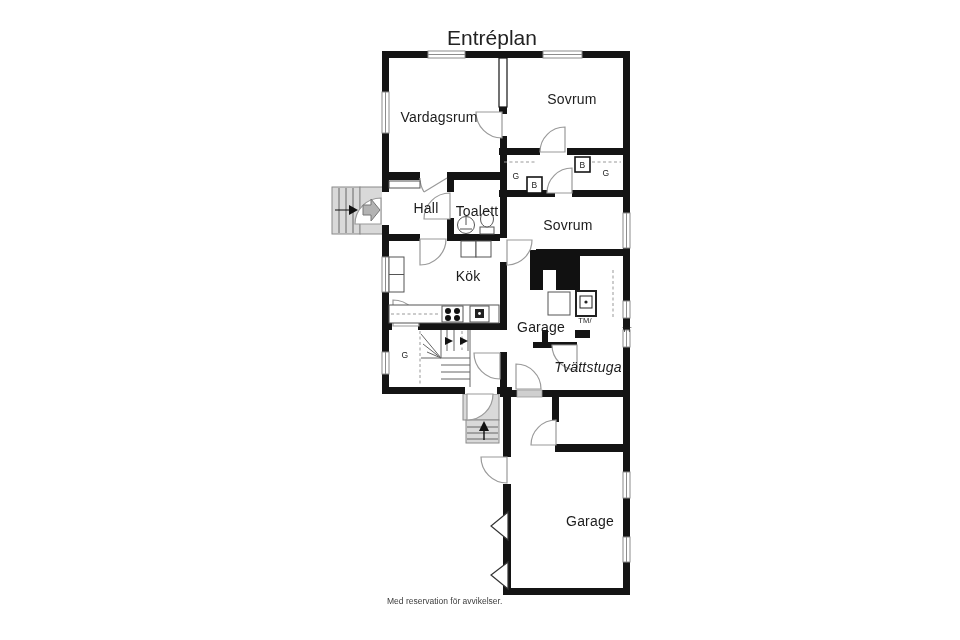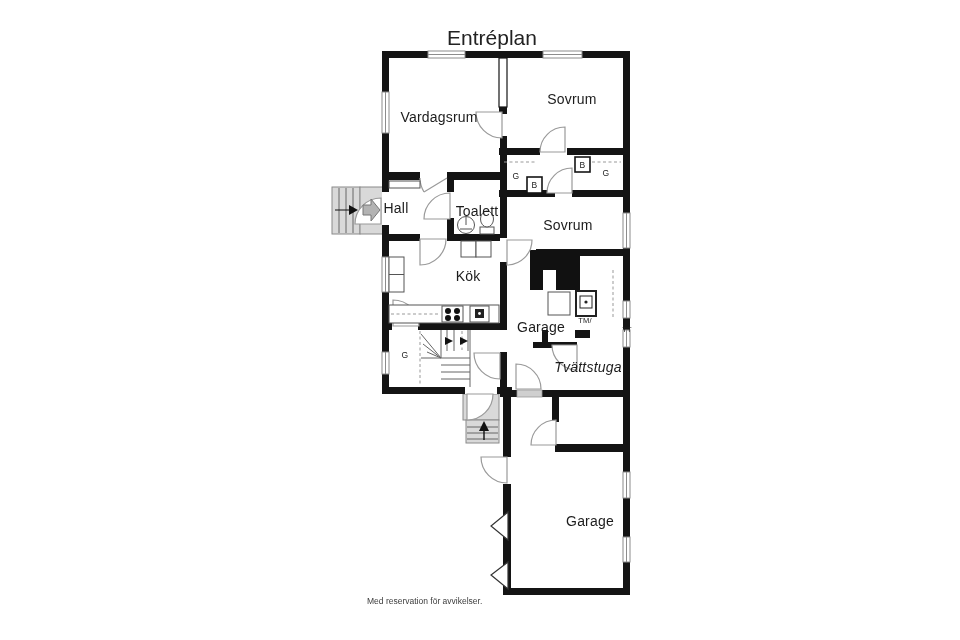--- a/index.html
+++ b/index.html
@@ -4,21 +4,21 @@
 <style>
   html,body{margin:0;padding:0;background:#fff;}
   .canvas{position:relative;width:960px;height:640px;background:#fff;overflow:hidden;
           font-family:"Liberation Sans", sans-serif;}
   svg{position:absolute;left:0;top:0;}
   .lbl{position:absolute;transform:translate(-50%,-50%);font-size:14px;color:#1c1c1c;
        white-space:nowrap;letter-spacing:.2px;}
   .lbl.small{font-size:8.5px;}
   .lbl.tiny{font-size:7.5px;line-height:8px;text-align:right;}
   .title{position:absolute;transform:translate(-50%,-50%);font-size:21px;color:#222;}
-  .caption{position:absolute;font-size:8.5px;color:#3c3c3c;}
+  .caption{position:absolute;font-size:8.5px;color:#3c3c3c;margin-left:20px;}
   .wall{fill:var(--wall,#141414);}
   .gap{fill:#fff;}
   .win{fill:#fff;stroke:#8c8c8c;stroke-width:1;}
   .winline{stroke:#8c8c8c;stroke-width:1;fill:none;}
   .arc{fill:#fff;stroke:var(--door_arc,#9a9a9a);stroke-width:1.2;}
   .leaf{stroke:var(--door_arc,#9a9a9a);stroke-width:1.2;fill:none;}
   .gray{fill:var(--exterior_step,#d9d9d9);stroke:#8a8a8a;stroke-width:1;}
   .fix{fill:#fff;stroke:#555;stroke-width:1;}
   .tread{stroke:#666;stroke-width:1;fill:none;}
   .dash{stroke:#999;stroke-width:1;fill:none;stroke-dasharray:3 2.5;}
@@ -227,21 +227,21 @@
 
   <g>
     <polygon class="chev" points="508,512 491,526 508,540"></polygon>
     <polygon class="chev" points="508,562 491,575 508,589"></polygon>
   </g>
 </svg>
 
 <span class="title" style="left:492px;top:38px;">Entréplan</span>
 <span class="lbl" style="left:439px;top:117px;">Vardagsrum</span>
 <span class="lbl" style="left:572px;top:99px;">Sovrum</span>
-<span class="lbl" style="left:396px;top:208px;">Hall</span>
+<span class="lbl" style="left:426px;top:208px;">Hall</span>
 <span class="lbl" style="left:477px;top:211px;">Toalett</span>
 <span class="lbl" style="left:568px;top:225px;">Sovrum</span>
 <span class="lbl" style="left:450px;top:276px;padding-left:36px;">Kök</span>
 <span class="lbl" style="left:541px;top:327px;">Garage</span>
 <span class="lbl" style="left:588px;top:367px;font-style:italic;">Tvättstuga</span>
 <span class="lbl" style="left:570px;top:521px;padding-left:40px;">Garage</span>
 <span class="lbl small" style="left:516px;top:176px;">G</span>
 <span class="lbl small" style="left:534.5px;top:185px;">B</span>
 <span class="lbl small" style="left:582.5px;top:164.5px;">B</span>
 <span class="lbl small" style="left:606px;top:173px;">G</span>

